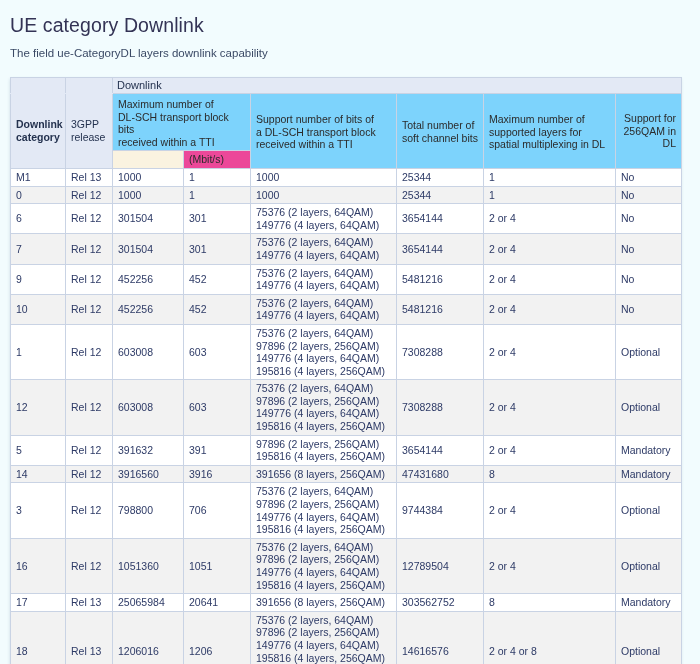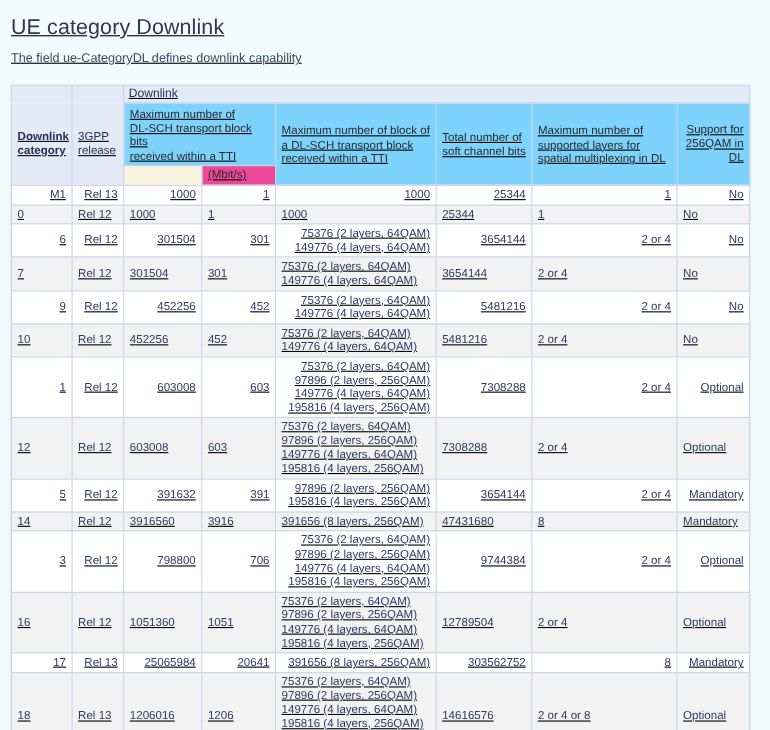--- a/index.html
+++ b/index.html
@@ -12,21 +12,20 @@
     background: #f2fcfe;
     font-family: "Liberation Sans", sans-serif;
     overflow: hidden;
   }
   .page {
     position: relative;
     width: 700px;
     height: 664px;
     box-sizing: border-box;
     padding: 0;
-    text-decoration: underline;
   }
   .page-title {
     margin: 0;
     padding: 13px 0 0 10px;
     font-size: 19.5px;
     font-weight: normal;
     color: #333355;
     letter-spacing: 0.1px;
     line-height: 24px;
   }
@@ -113,33 +112,33 @@
     font-size: 10.5px;
     vertical-align: bottom;
     border-top-color: #faf3e0 !important;
   }
   .hdr-mbit {
     background: #ec4899;
     color: #2b2b2b;
     font-size: 10.5px;
     vertical-align: bottom;
   }
-  tbody tr.even td { background: #ffffff; text-align: right; }
+  tbody tr.even td { background: #ffffff; }
   tbody tr.odd  td { background: #f2f2f2; }
   tbody td { color: #2d3a66; }
   .multiline { white-space: pre-line; line-height: 13.2px; }
   td.cell-pad { padding: 3px 5px; }
 </style>
 </head>
 <body>
 
 <div class="page">
 
   <h1 class="page-title">UE category Downlink</h1>
-  <p class="page-subtitle">The field ue-CategoryDL defines downlink capability</p>
+  <p class="page-subtitle">The field ue-CategoryDL layers downlink capability</p>
 
   <div class="table-wrap">
     <table class="cat">
       <colgroup>
         <col class="c0">
           <col class="c1">
           <col class="c2">
           <col class="c3">
         <col class="c4">
           <col class="c5">
@@ -153,21 +152,21 @@
           <th class="hdr-span" colspan="6">Downlink</th>
         </tr>
         <tr>
           <th class="hdr-side bold" rowspan="2" style="white-space: pre-line;">Downlink
 category</th>
           <th class="hdr-side" rowspan="2" style="white-space: pre-line;">3GPP
 release</th>
           <th class="hdr-main" colspan="2" style="white-space: pre-line;">Maximum number of
 DL-SCH transport block bits
 received within a TTI</th>
-          <th class="hdr-main" rowspan="2" style="white-space: pre-line;">Maximum number of block of
+          <th class="hdr-main" rowspan="2" style="white-space: pre-line;">Support number of bits of
 a DL-SCH transport block
 received within a TTI</th>
           <th class="hdr-main" rowspan="2" style="white-space: pre-line;">Total number of
 soft channel bits</th>
           <th class="hdr-main" rowspan="2" style="white-space: pre-line;">Maximum number of
 supported layers for
 spatial multiplexing in DL</th>
           <th class="hdr-main ctr" rowspan="2" style="white-space: pre-line;">Support for
 256QAM in DL</th>
         </tr>

